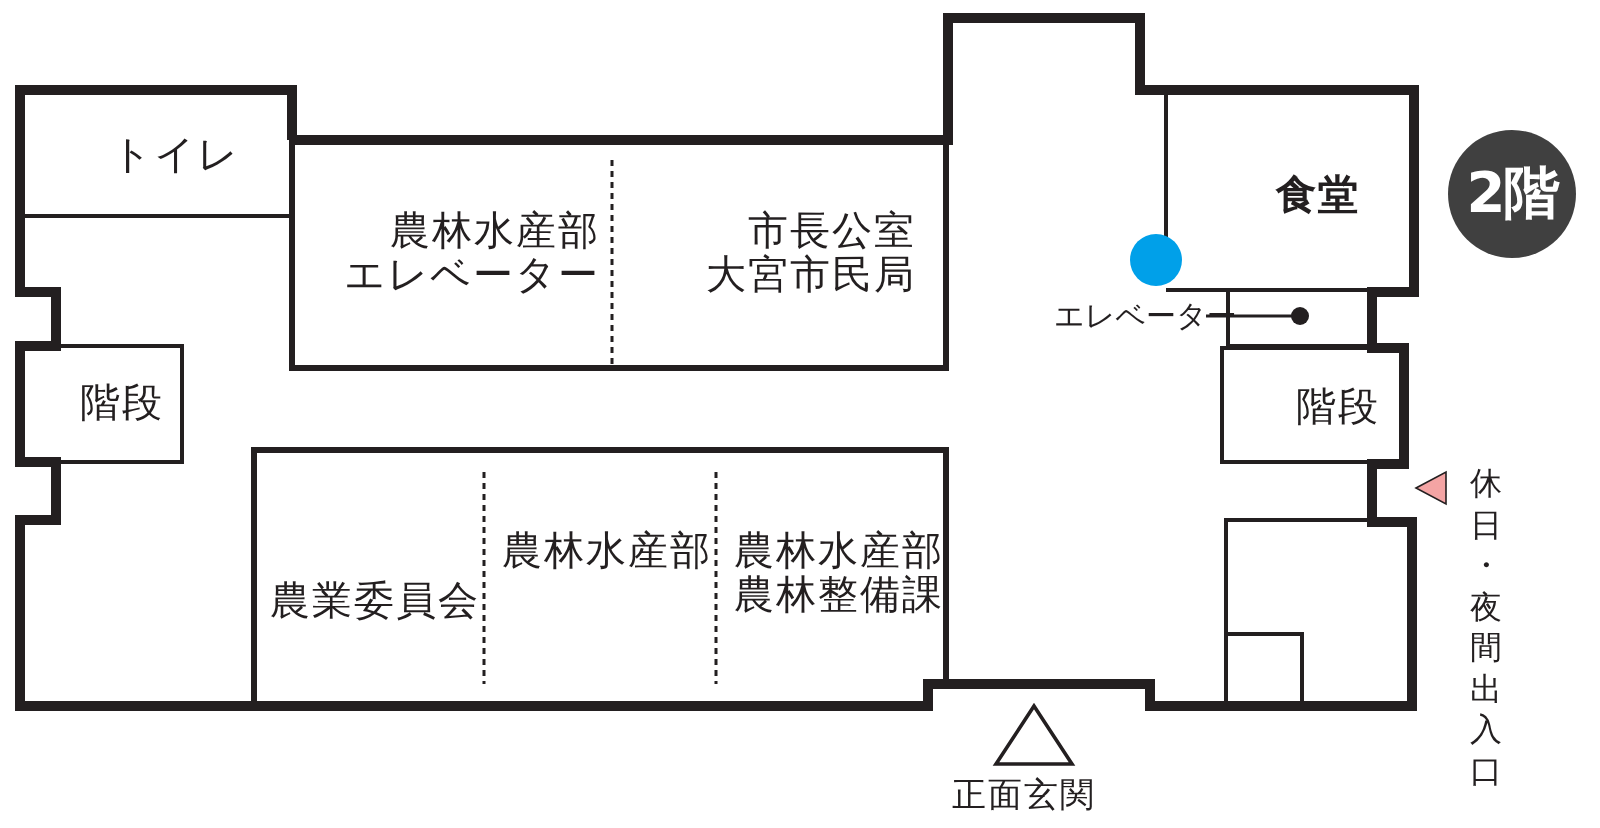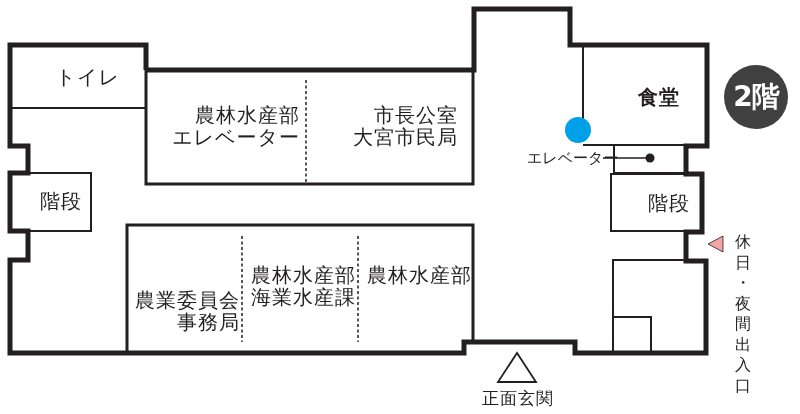--- a/index.html
+++ b/index.html
@@ -11,21 +11,21 @@
   .room { cursor: default; }
   .badge { position: absolute; left: 724px; top: 65px; width: 64px; height: 64px;
            border-radius: 50%; background: #404040; color: #ffffff;
            display: flex; align-items: center; justify-content: center;
            font-size: 28px; font-weight: bold; letter-spacing: -1px; }
   .vtext { position: absolute; left: 732px; top: 232px; width: 22px;
            font-size: 16px; line-height: 20.5px; text-align: center; color: #231f20; }
   .vtext span { display: block; }
   .elev-lbl { position: absolute; left: 497px; top: 147px; font-size: 15px;
               line-height: 22px; color: #231f20; white-space: nowrap; margin-left: 30px; }
-  .entr-lbl { position: absolute; left: 476px; top: 386px; width: 84px; text-align: center;
+  .entr-lbl { position: absolute; left: 476px; top: 386px; width: 84px; text-align: left;
               font-size: 17px; line-height: 24px; color: #231f20; letter-spacing: 1px; }
 </style>
 </head>
 <body>
 
 <svg class="plan" width="800" height="414" viewBox="0 0 800 414">
 
   <g fill="none" stroke="#231f20" stroke-width="5" stroke-linejoin="miter">
 
     <polyline points="146,70 146,45 10,45 10,146 28,146 28,173 10,173 10,231 28,231 28,260 10,260 10,353 464,353 464,342 575,342 575,353 706,353 706,261 686,261 686,232 702,232 702,174 686,174 686,146 707,146 707,45 570,45 570,9 474,9 474,70 146,70"></polyline>
@@ -90,30 +90,29 @@
 <div class="lbl room" style="left:610px; top:86px; width:70px;font-weight:bold;">
   <span>食堂</span>
 </div>
 
 <div class="lbl room" style="left:622px; top:192px; width:68px;">
   <span>階段</span>
 </div>
 
 <div class="lbl room" style="left:128px; top:264px; width:112px;margin-top:25px;">
   <div>農業委員会</div>
-  <div>事務局</div>
 </div>
 
 <div class="lbl room" style="left:244px; top:264px; width:112px;">
   <div>農林水産部</div>
-  <div>海業水産課</div>
 </div>
 
 <div class="lbl room" style="left:360px; top:264px; width:112px;">
   <div>農林水産部</div>
+  <div>農林整備課</div>
 </div>
 
 <div class="elev-lbl">エレベーター</div>
 
 <div class="badge">2階</div>
 
 <div class="entr-lbl">正面玄関</div>
 
 <div class="vtext">
   <span>休</span>

